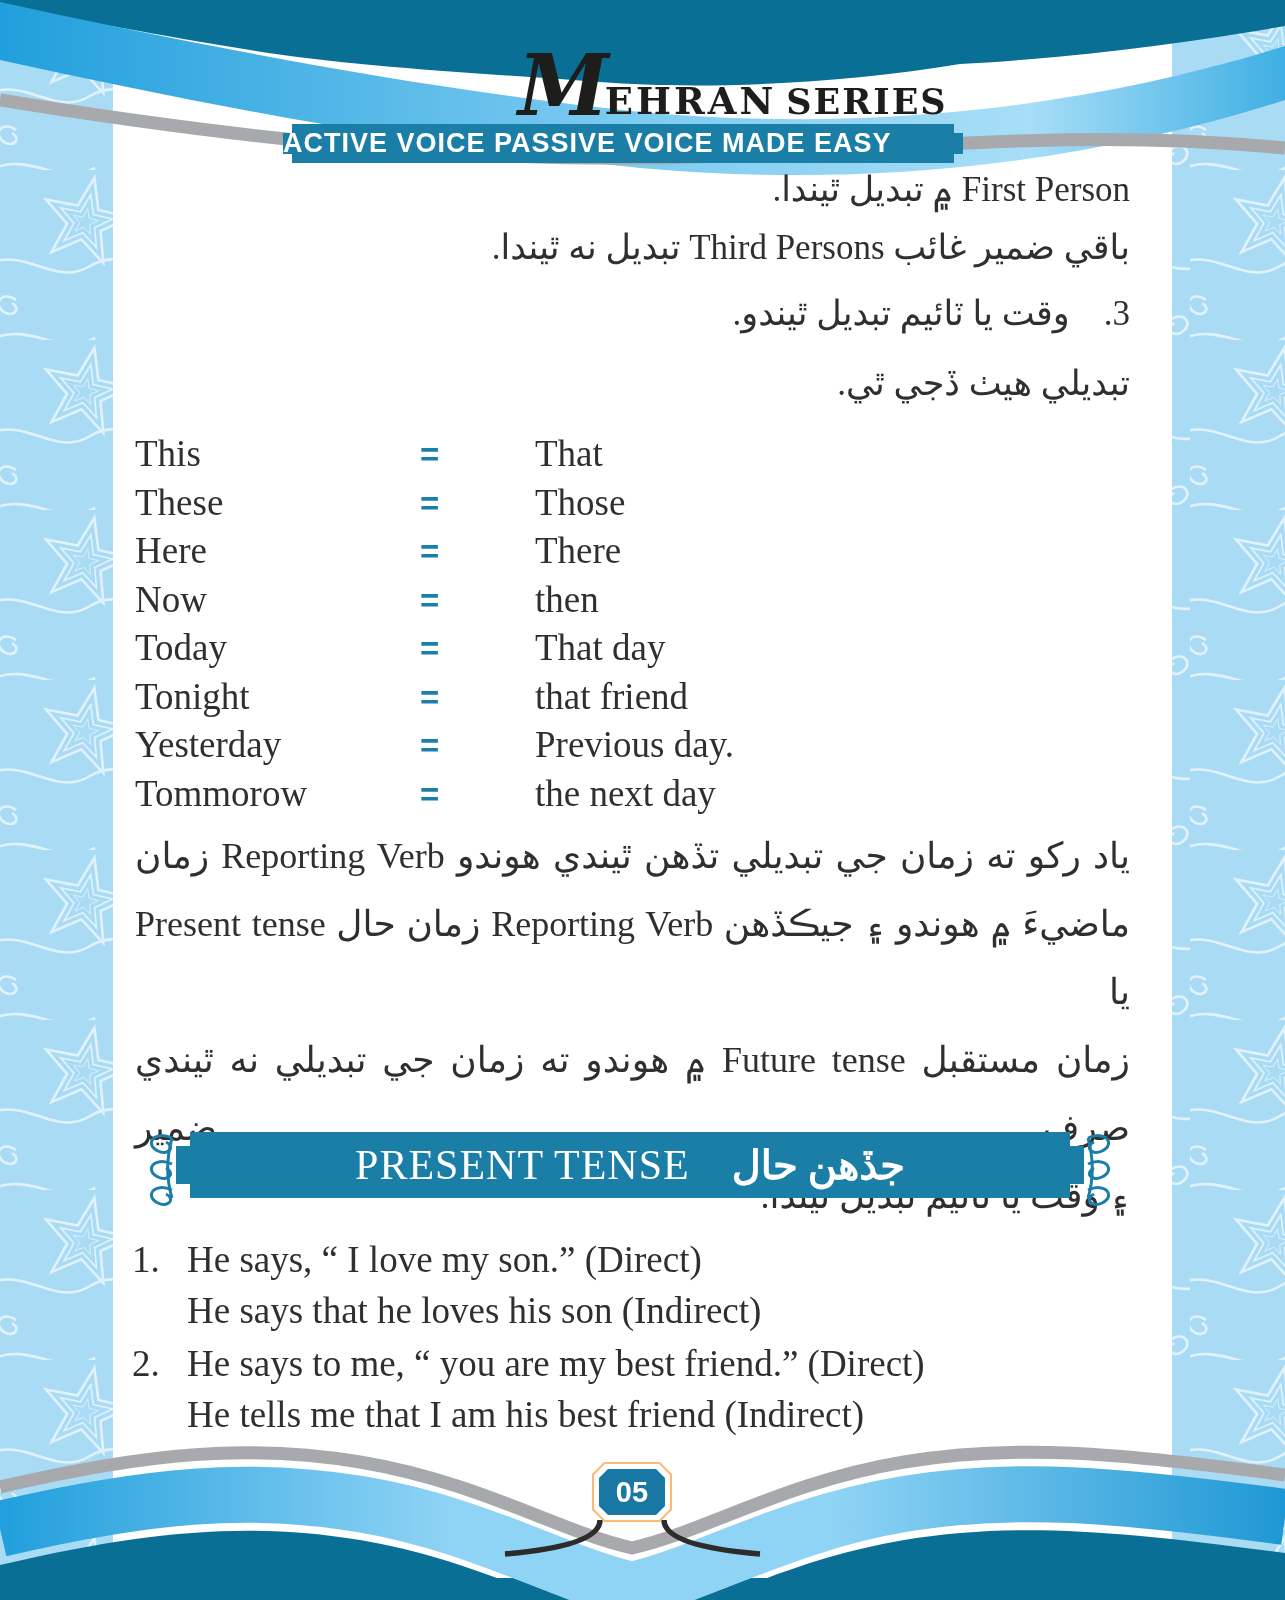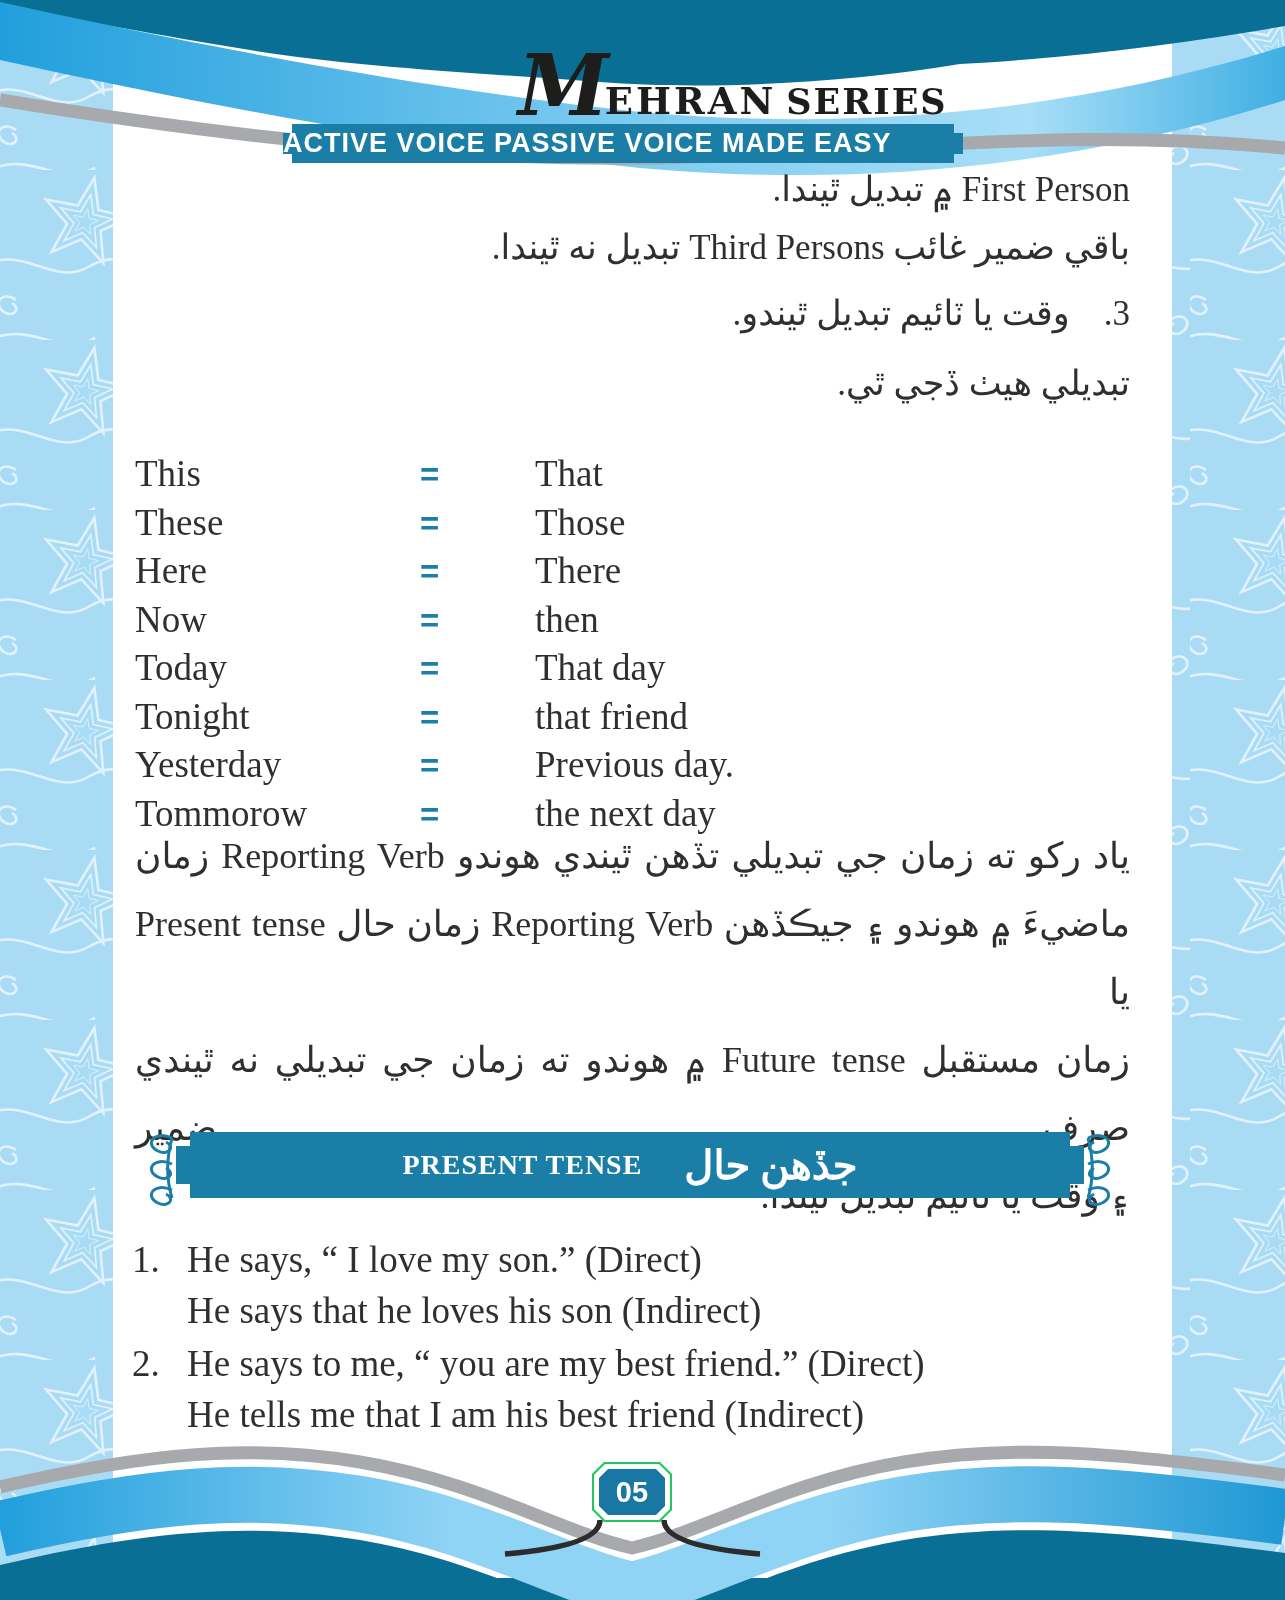--- a/index.html
+++ b/index.html
@@ -28,48 +28,48 @@
       100% calc(100% - 9px),calc(100% - 9px) calc(100% - 9px),calc(100% - 9px) 100%,
       9px 100%,9px calc(100% - 9px),0 calc(100% - 9px));}
   
   .intro{left:135px;top:166px;width:995px;z-index:3;font-size:35px;}
   .intro .line{direction:rtl;text-align:right;line-height:48px;}
   .l1{margin-bottom:10px;}
   .l2{margin-bottom:18px;}
   .l3{margin-bottom:22px;display:flex;align-items:baseline;}
   .l3 .gap{width:34px;flex:0 0 auto;}
   
-  .word-table{left:135px;top:452px;width:760px;z-index:3;font-size:37px;}
+  .word-table{left:135px;top:432px;width:760px;z-index:3;font-size:37px;}
   .wrow{display:flex;align-items:baseline;height:48.5px;}
   .wrow .from{width:285px;}
   .wrow .eq{width:115px;color:#1b7fa8;font-family:"Liberation Sans", sans-serif;
             font-weight:bold;font-size:33px;}
   
   .note{left:135px;top:822px;width:995px;z-index:3;font-size:36px;}
   .note .nline{direction:rtl;line-height:68px;text-align:justify;text-align-last:justify;}
   .note .nline.last{text-align:right;text-align-last:right;}
   
   .section-banner{left:140px;top:1128px;width:980px;height:80px;z-index:3;}
   .sb-rect{position:absolute;left:36px;right:36px;top:4px;height:66px;background:#1b7ea7;
     display:flex;align-items:center;justify-content:center;gap:42px;color:#ffffff;
     clip-path:polygon(0 14px,14px 14px,14px 0,calc(100% - 14px) 0,calc(100% - 14px) 14px,100% 14px,
       100% calc(100% - 14px),calc(100% - 14px) calc(100% - 14px),calc(100% - 14px) 100%,
       14px 100%,14px calc(100% - 14px),0 calc(100% - 14px));}
-  .sb-en{font-size:28px;font-weight:bold;letter-spacing:1px;}
+  .sb-en{font-size:42px;font-weight:normal;letter-spacing:1px;}
   .sb-ar{font-size:40px;font-weight:bold;direction:rtl;}
   .orn{position:absolute;top:2px;}
   .orn.left{left:0;}
   .orn.right{right:0;}
   
   .examples{left:132px;top:1234px;width:1010px;z-index:3;font-size:37px;}
   .ex{display:flex;margin-bottom:2px;}
   .ex-num{width:55px;flex:0 0 auto;line-height:51px;}
   .ex-lines{flex:1;line-height:51px;}
   
-  .badge{left:592px;top:1462px;width:80px;height:60px;z-index:5;background:#22c55e;
+  .badge{left:592px;top:1462px;width:80px;height:60px;z-index:5;background:#fdba74;
     clip-path:polygon(12px 0,calc(100% - 12px) 0,100% 12px,100% calc(100% - 12px),
       calc(100% - 12px) 100%,12px 100%,0 calc(100% - 12px),0 12px);}
   .badge .b-white{position:absolute;inset:2px;background:#ffffff;
     clip-path:polygon(11px 0,calc(100% - 11px) 0,100% 11px,100% calc(100% - 11px),
       calc(100% - 11px) 100%,11px 100%,0 calc(100% - 11px),0 11px);}
   .badge .b-inner{position:absolute;inset:7px;background:#1878a3;display:flex;
     align-items:center;justify-content:center;color:#ffffff;
     font-family:"Liberation Sans", sans-serif;font-weight:bold;font-size:29px;
     clip-path:polygon(9px 0,calc(100% - 9px) 0,100% 9px,100% calc(100% - 9px),
       calc(100% - 9px) 100%,9px 100%,0 calc(100% - 9px),0 9px);}

